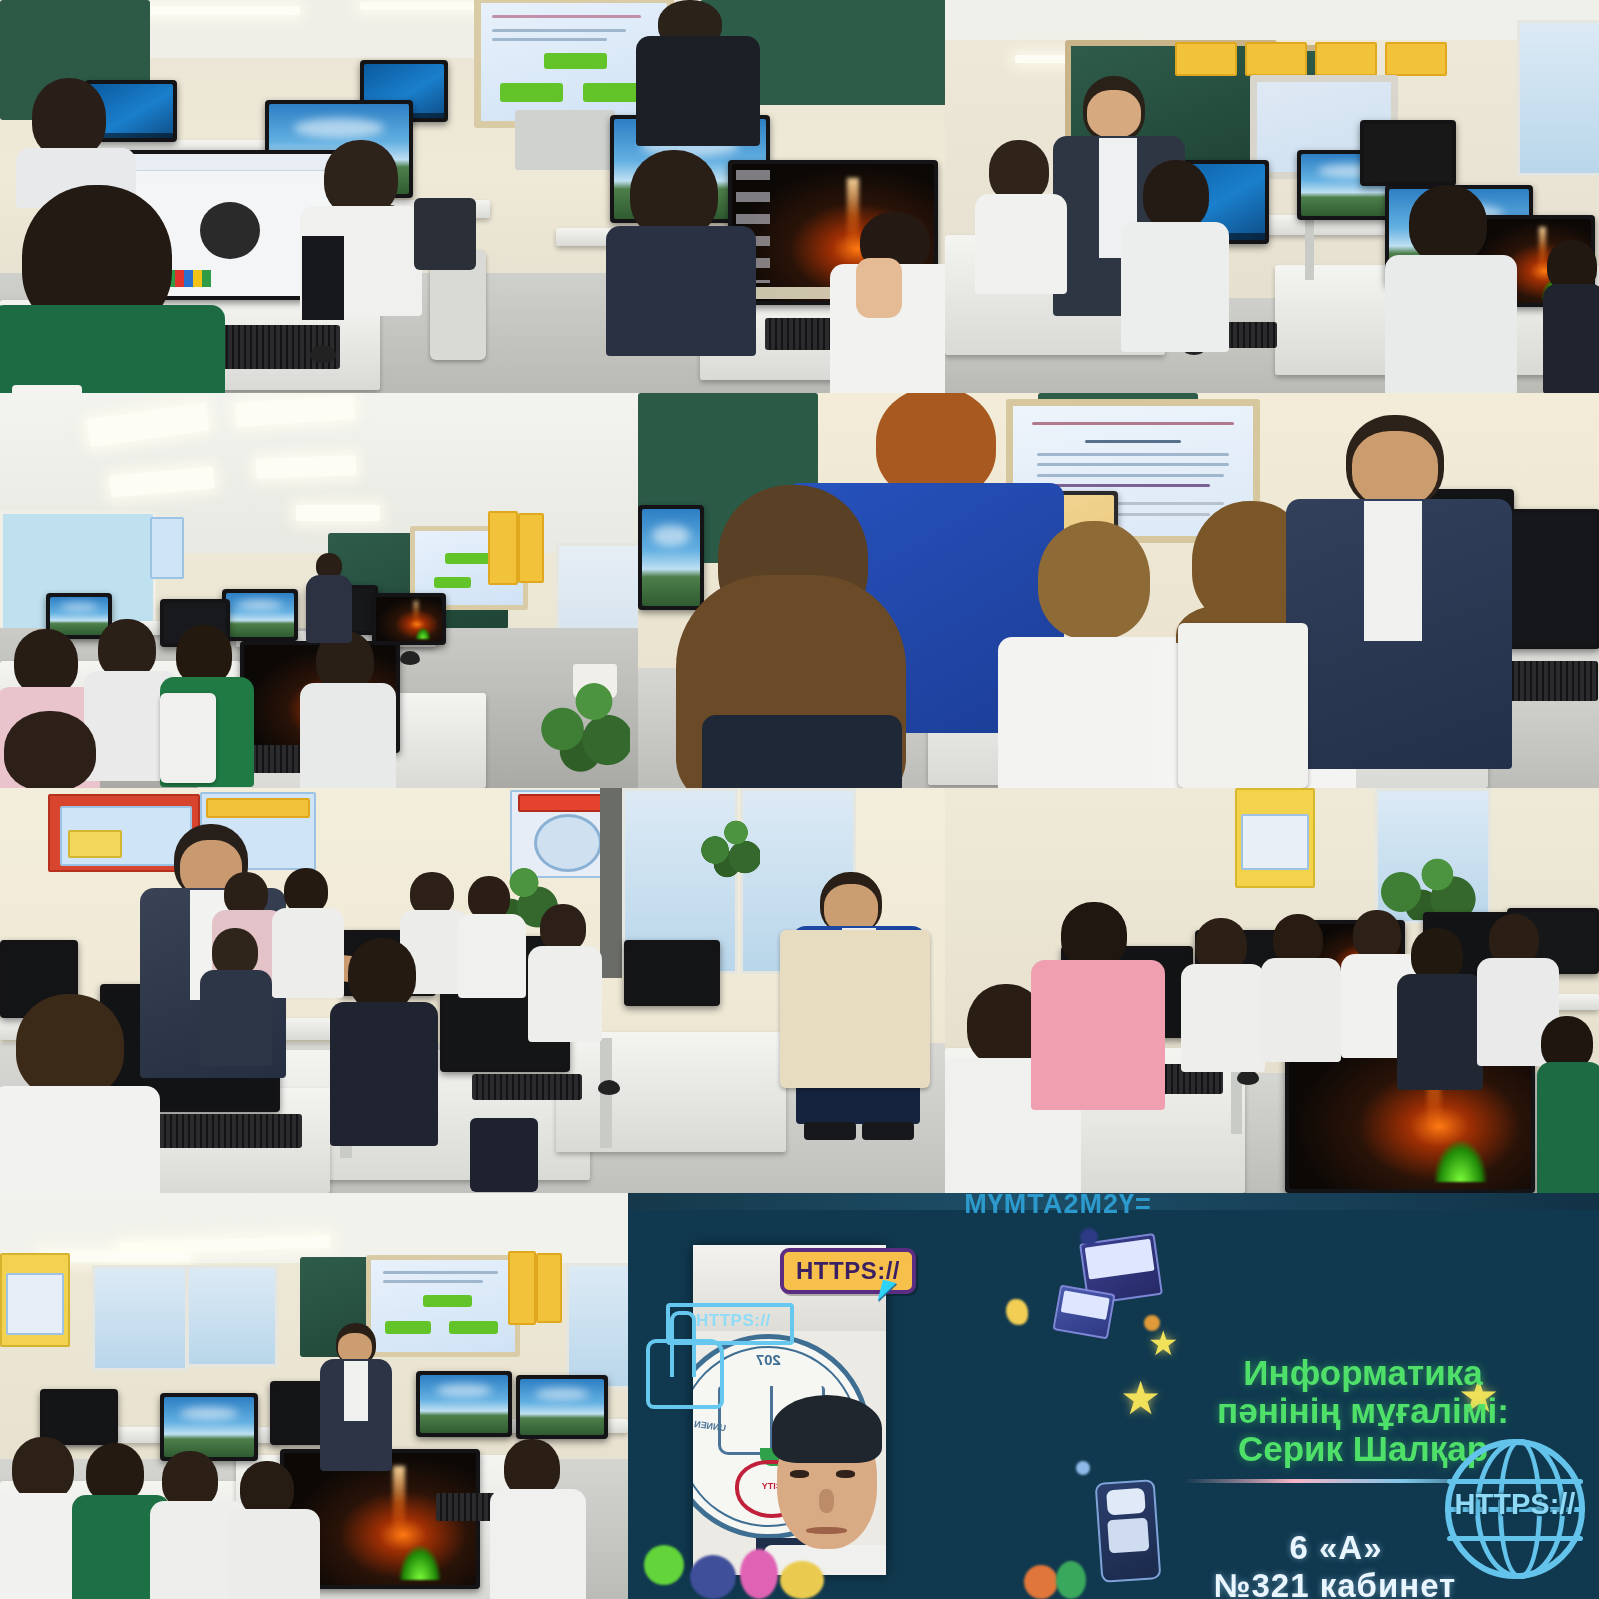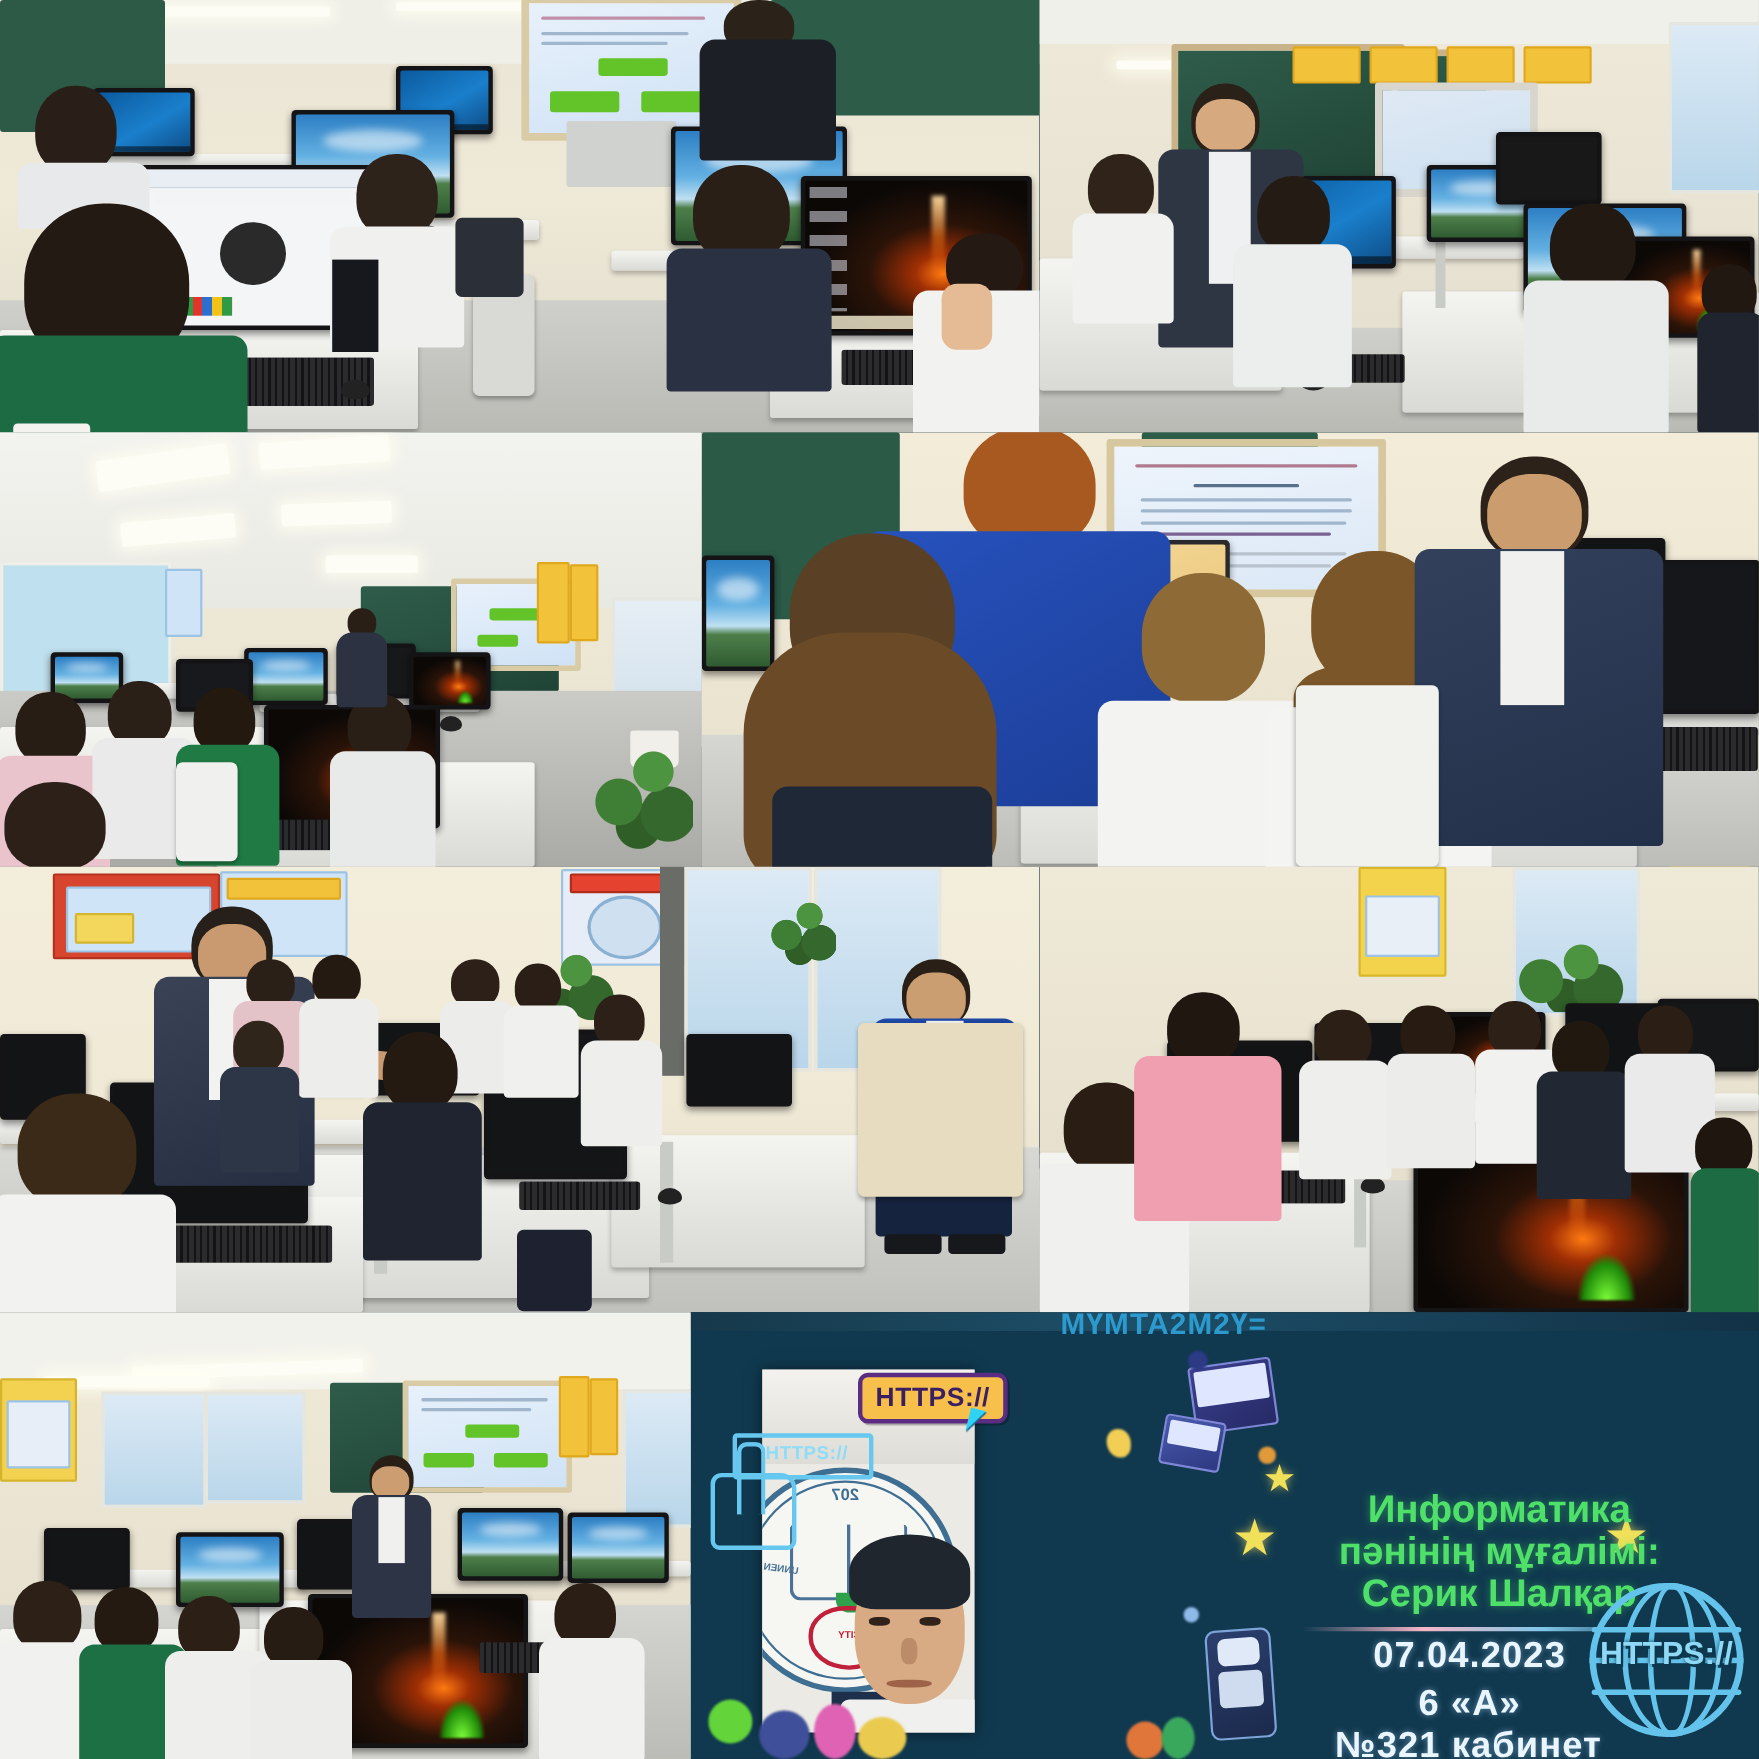--- a/index.html
+++ b/index.html
@@ -757,21 +757,20 @@
 
       <div class="star" style="left:520px;top:130px;font-size:34px;">★</div>
       <div class="star" style="left:492px;top:178px;">★</div>
       <div class="star" style="left:830px;top:176px;">★</div>
 
       <div class="rtext" id="tSub2" style="left:500px;top:198px;width:470px;">пәнінің мұғалімі:</div>
       <div class="rtext" id="tSub1" style="left:500px;top:160px;width:470px;">Информатика</div>
       <div class="rtext" id="tSub3" style="left:500px;top:236px;width:470px;">Серик Шалқар</div>
 
       <div id="pinkLine" style="left:556px;top:286px;width:330px;"></div>
-      <div class="rtext" id="tDate" style="left:518px;top:292px;width:380px;">07.04.2023</div>
       <div class="rtext" id="tGrade" style="left:518px;top:336px;width:380px;">6 «А»</div>
       <div class="rtext" id="tRoom" style="left:512px;top:374px;width:390px;">№321 кабинет</div>
 
       <div id="globeIcon">
         <div class="gc"></div>
           <div class="m1"></div>
           <div class="m2"></div>
         <div class="p1"></div>
           <div class="p2"></div>
           <div class="eq"></div>

